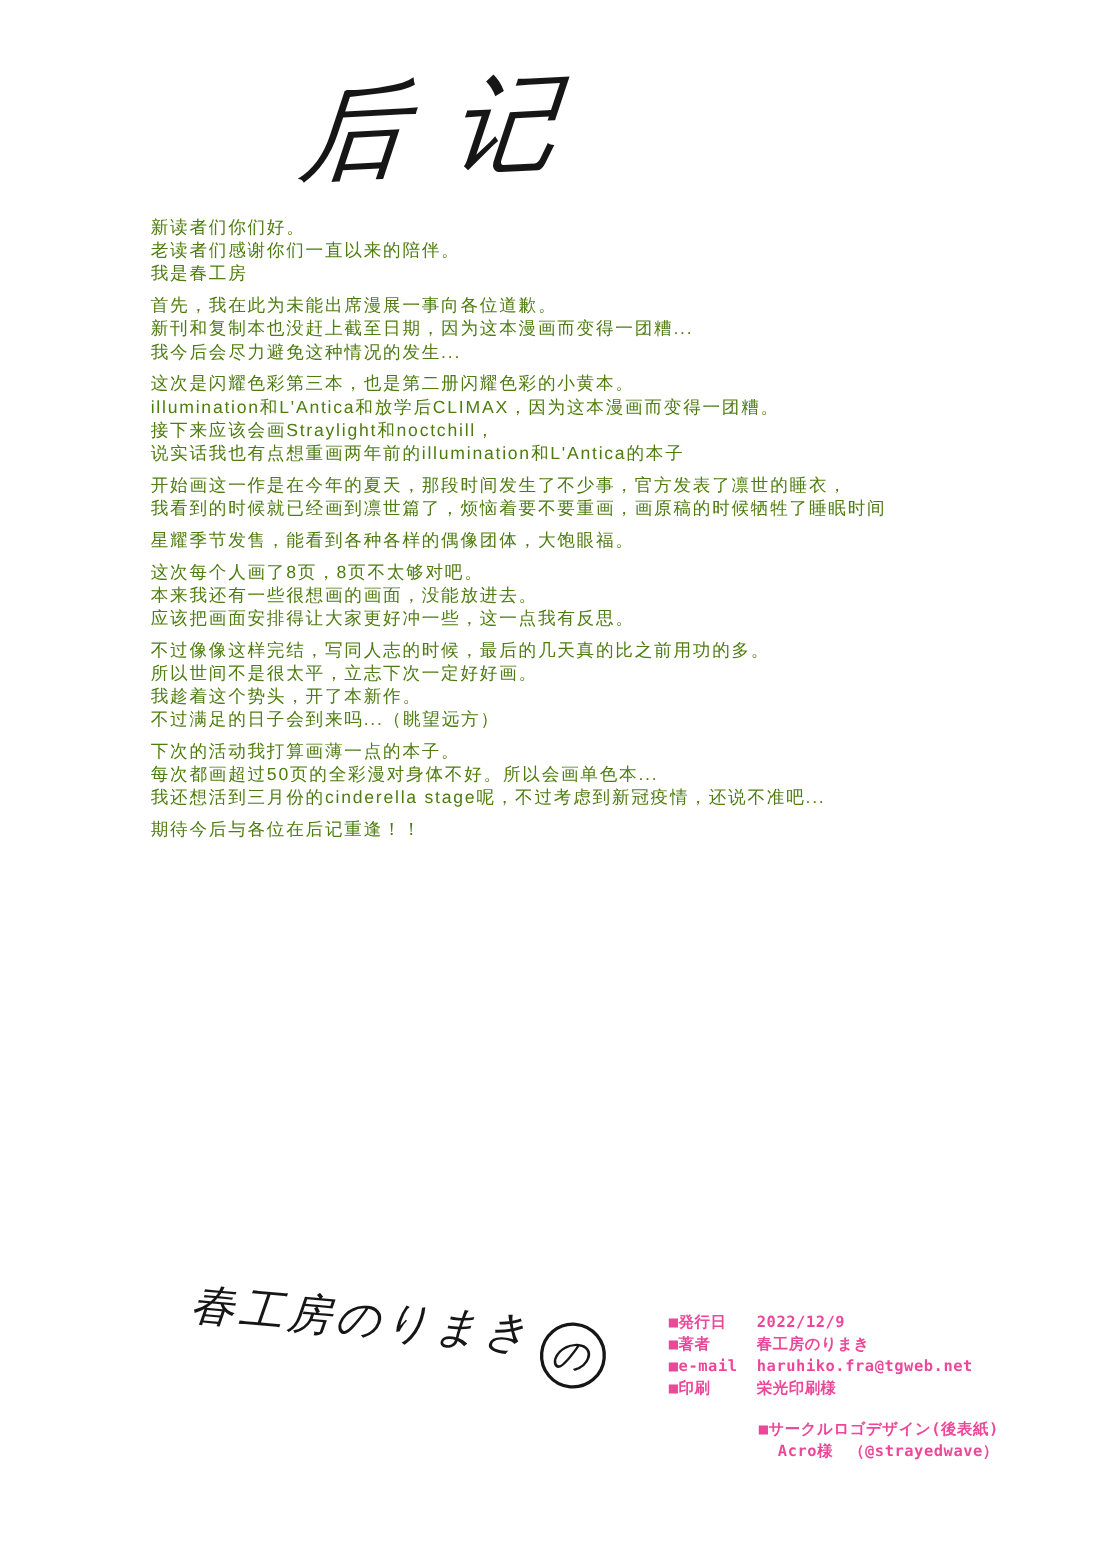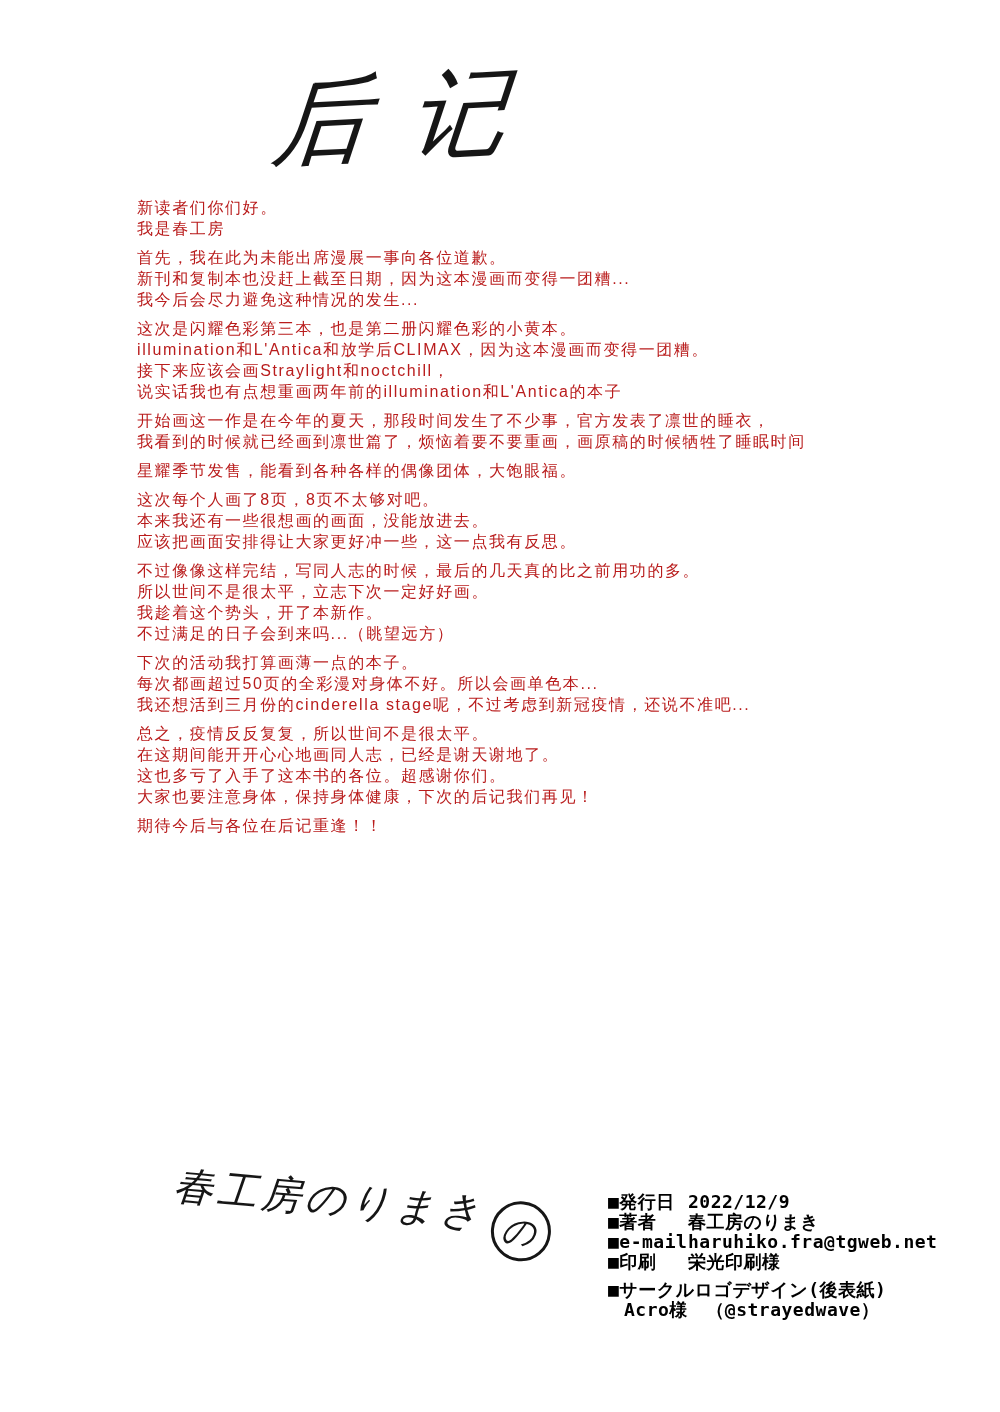--- a/index.html
+++ b/index.html
@@ -30,21 +30,21 @@
   }
   
   .content {
     position: absolute;
     top: 197px;
     left: 137px;
     width: 780px;
     font-size: 16px;
     line-height: 21px;
     letter-spacing: 1.6px;
-    color: #b91c1c;
+    color: #4d7c0f;
   }
   .para { margin: 0 0 8px 0; }
   .line { display: block; white-space: nowrap; }
   
   .signature {
     position: absolute;
     top: 1158px;
     left: 176px;
     font-size: 40px;
     font-style: italic;
@@ -66,42 +66,43 @@
     vertical-align: -14px;
     font-size: 34px;
   }
   
   .colophon {
     position: absolute;
     top: 1192px;
     left: 608px;
     width: 300px;
     font-family: "DejaVu Sans Mono", "Liberation Mono", monospace;
-    font-size: 18px;
+    font-size: 14px;
     line-height: 20px;
     font-weight: bold;
-    color: #000000;
+    color: #ec4899;
     letter-spacing: 0.5px;
   }
   .colophon-row { display: flex; }
   .colophon-label { width: 80px; flex: 0 0 80px; white-space: nowrap; }
   .colophon-value { white-space: nowrap; }
-  .colophon-credit { margin-top: 8px; white-space: nowrap; }
+  .colophon-credit { margin-top: 18px; white-space: nowrap; text-align: right; }
   .colophon-credit-value { padding-left: 16px; white-space: nowrap; }
 </style>
 </head>
 <body>
 
 <div class="page">
 
   <h1 class="title">后记</h1>
 
   <main class="content">
     <p class="para">
       <span class="line">新读者们你们好。</span>
+      <span class="line">老读者们感谢你们一直以来的陪伴。</span>
       <span class="line">我是春工房</span>
     </p>
     <p class="para">
       <span class="line">首先，我在此为未能出席漫展一事向各位道歉。</span>
       <span class="line">新刊和复制本也没赶上截至日期，因为这本漫画而变得一团糟...</span>
       <span class="line">我今后会尽力避免这种情况的发生...</span>
     </p>
     <p class="para">
       <span class="line">这次是闪耀色彩第三本，也是第二册闪耀色彩的小黄本。</span>
       <span class="line">illumination和L'Antica和放学后CLIMAX，因为这本漫画而变得一团糟。</span>
@@ -125,26 +126,20 @@
       <span class="line">所以世间不是很太平，立志下次一定好好画。</span>
       <span class="line">我趁着这个势头，开了本新作。</span>
       <span class="line">不过满足的日子会到来吗...（眺望远方）</span>
     </p>
     <p class="para">
       <span class="line">下次的活动我打算画薄一点的本子。</span>
       <span class="line">每次都画超过50页的全彩漫对身体不好。所以会画单色本...</span>
       <span class="line">我还想活到三月份的cinderella stage呢，不过考虑到新冠疫情，还说不准吧...</span>
     </p>
     <p class="para">
-      <span class="line">总之，疫情反反复复，所以世间不是很太平。</span>
-      <span class="line">在这期间能开开心心地画同人志，已经是谢天谢地了。</span>
-      <span class="line">这也多亏了入手了这本书的各位。超感谢你们。</span>
-      <span class="line">大家也要注意身体，保持身体健康，下次的后记我们再见！</span>
-    </p>
-    <p class="para">
       <span class="line">期待今后与各位在后记重逢！！</span>
     </p>
   </main>
 
   <div class="signature">
     <span>春工房のりまき</span><span class="mark">の</span>
   </div>
 
   <div class="colophon">
     <div class="colophon-row">

